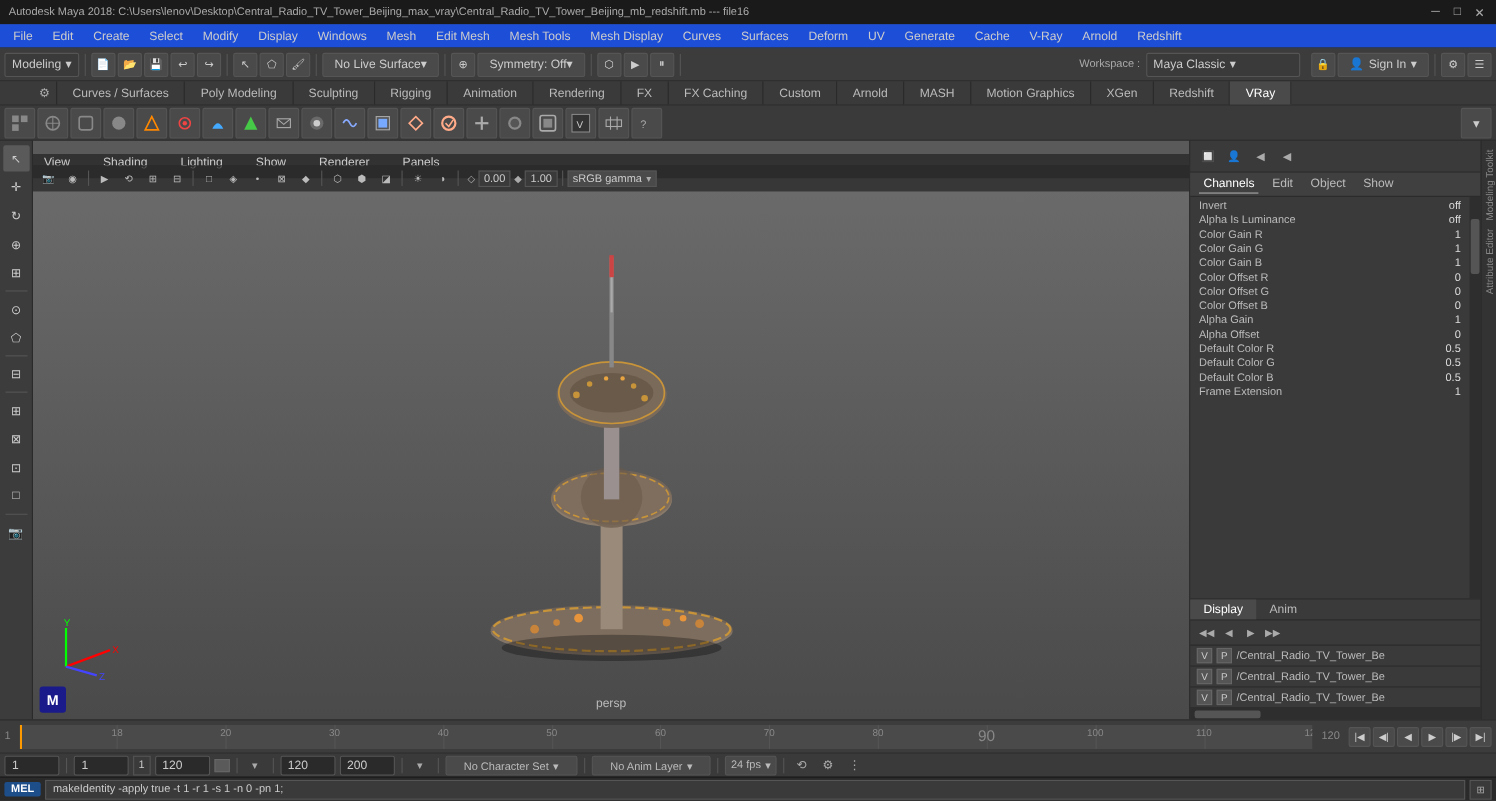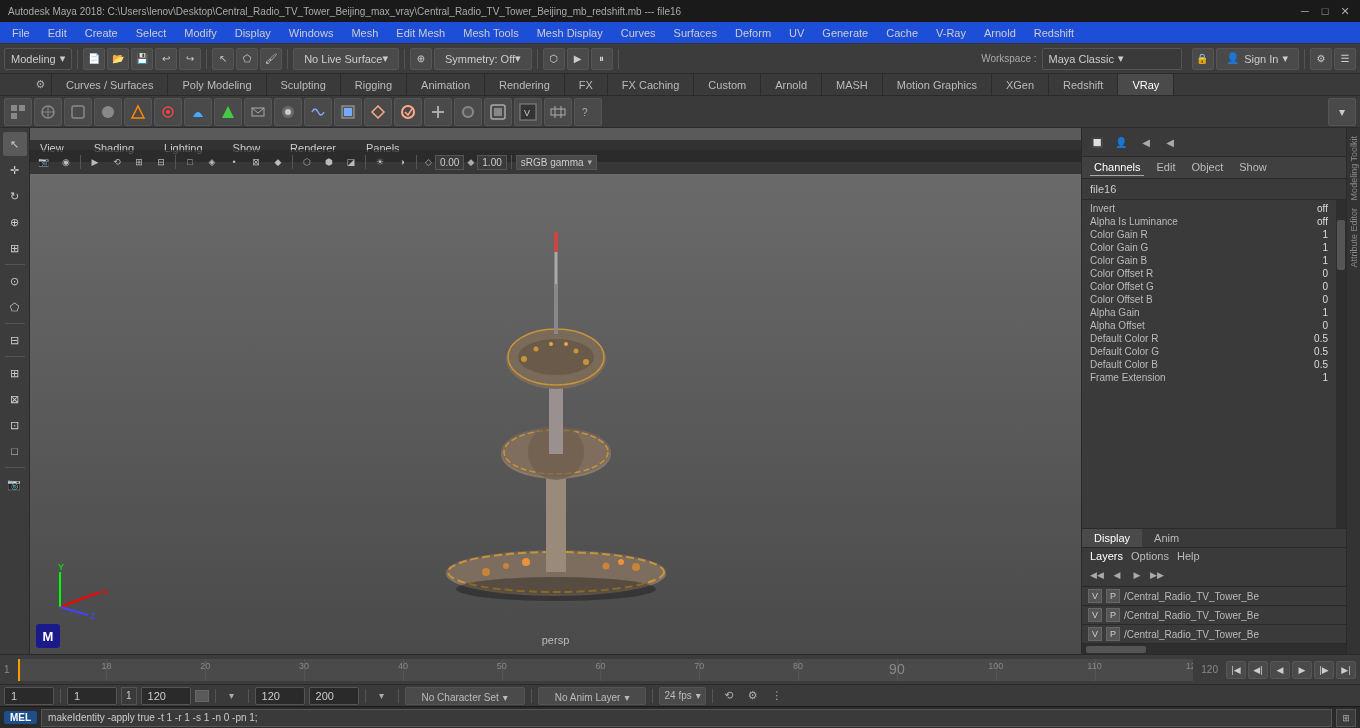--- a/index.html
+++ b/index.html
@@ -944,23 +944,20 @@
       <div style="flex:1"></div>
     </div>
 
     <div id="channel-box-header">
       <span class="ch-tab active">Channels</span>
       <span class="ch-tab">Edit</span>
       <span class="ch-tab">Object</span>
       <span class="ch-tab">Show</span>
     </div>
 
-    <div id="file16-label">
-      <span>file16</span>
-    </div>
 
     <div style="display: flex; flex: 1 1 0%; overflow: hidden;">
         <div id="properties-list" style="flex: 1 1 0%; overflow: hidden;">
     <div class="prop-row">
             <span class="prop-name">Invert</span>
             <span class="prop-value">off</span>
           </div>
           <div class="prop-row">
             <span class="prop-name">Alpha Is Luminance</span>
             <span class="prop-value">off</span>
@@ -1017,25 +1014,20 @@
         <div id="right-scrollbar" style="width: 10px; flex-shrink: 0;">
       <div id="right-scrollbar-thumb"></div>
     </div>
       </div>
 
     <div id="display-anim-tabs">
       <span class="da-tab active">Display</span>
       <span class="da-tab">Anim</span>
     </div>
 
-    <div id="layers-header">
-      <span class="lh-item active">Layers</span>
-      <span class="lh-item">Options</span>
-      <span class="lh-item">Help</span>
-    </div>
 
     <div id="layers-toolbar">
       <div class="layers-tb-btn">◀◀</div>
       <div class="layers-tb-btn">◀</div>
       <div class="layers-tb-btn">▶</div>
       <div class="layers-tb-btn">▶▶</div>
     </div>
 
     <div id="layer-list">
     <div class="layer-row">

